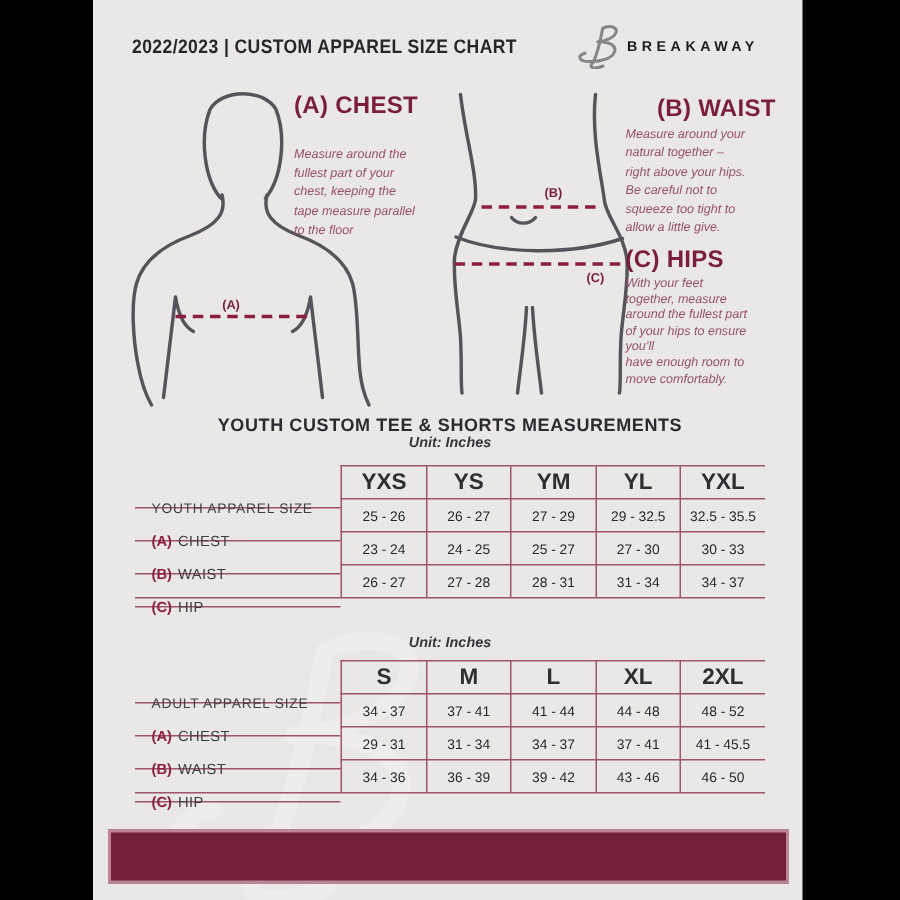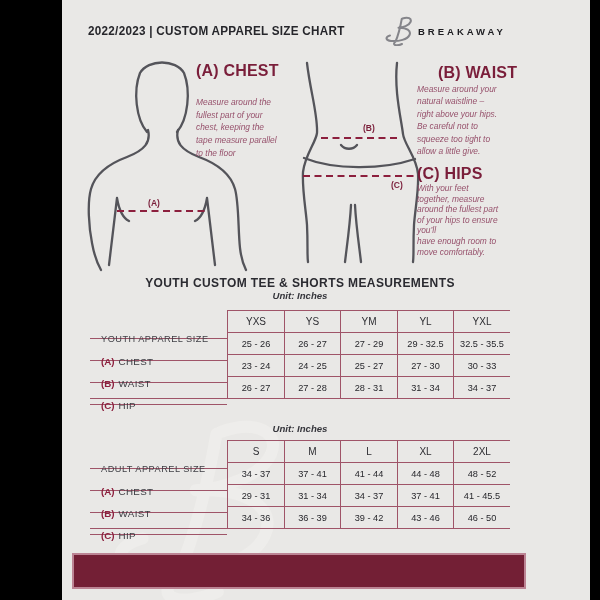--- a/index.html
+++ b/index.html
@@ -1,17 +1,17 @@
 <!DOCTYPE html>
 <html><head>
 <meta charset="utf-8">
 <style>
   html,body{margin:0;padding:0;width:600px;height:600px;background:#000;overflow:hidden;
     font-family:"Liberation Sans", sans-serif;}
-  .page{position:absolute;left:62px;top:0;width:528px;height:600px;background:#e9e8e6;overflow:hidden;}
+  .page{position:absolute;left:62px;top:0;width:473px;height:600px;background:#e9e8e6;overflow:hidden;}
   .abs{position:absolute;}
 
   
   .doc-title{left:26px;top:23px;font-size:13px;font-weight:800;letter-spacing:.3px;color:#26262b;
     white-space:nowrap;transform:scaleX(.9);transform-origin:left top;}
   .brand-logo{left:320px;top:15px;width:30px;height:31px;}
   .brand-name{left:356px;top:26px;font-size:9.5px;font-weight:700;letter-spacing:3px;color:#1c1c20;white-space:nowrap;}
 
   
   .mh{font-size:16px;font-weight:800;color:#7a1e3a;letter-spacing:.2px;white-space:nowrap;}
@@ -31,21 +31,21 @@
   .sec-unit{font-size:9.6px;font-style:italic;font-weight:700;color:#36363c;}
 
   
   .size-table{left:28px;width:420px;display:grid;z-index:1;
     grid-template-columns:137px 57px 56px 57px 56px 57px;grid-auto-rows:22px;
     border-bottom:1px solid #9f5468;}
   .cell{border-top:1px solid #9f5468;display:flex;align-items:center;justify-content:center;}
   .c0{justify-content:flex-start;padding-left:11px;margin-top:28px;}
   .vl{border-left:1px solid #9f5468;}
   .hdr0{font-size:9.2px;letter-spacing:.5px;color:#3f3f45;}
-  .hdr{font-size:10px;font-weight:400;color:#2e2e33;}
+  .hdr{font-size:15px;font-weight:700;color:#2e2e33;}
   .val{font-size:9.2px;color:#27272c;}
   .pfx{font-size:9.8px;font-weight:800;color:#8c1f3d;margin-right:4px;}
   .lbl{font-size:9.8px;color:#3c3c42;letter-spacing:.3px;}
 
   .watermark{left:25px;top:410px;width:215px;height:190px;z-index:0;opacity:.65;}
   .footer-bar{left:10px;top:553px;width:454px;height:36px;background:#731f35;
     border:2px solid #bc8494;box-sizing:border-box;z-index:1;}
 </style>
 </head>
 <body>
@@ -85,21 +85,21 @@
   </svg>
 
   <div class="abs mh h-chest">(A) CHEST</div>
   <div class="abs md d-chest">Measure around the
 fullest part of your
 chest, keeping the
 tape measure parallel
 to the floor</div>
   <div class="abs mh h-waist">(B) WAIST</div>
   <div class="abs md d-waist">Measure around your
-natural waistline –
+natural together –
 right above your hips.
 Be careful not to
 squeeze too tight to
 allow a little give.</div>
   <div class="abs mh h-hips">(C) HIPS</div>
   <div class="abs md d-hips">With your feet
 together, measure
 around the fullest part
 of your hips to ensure
 you’ll

